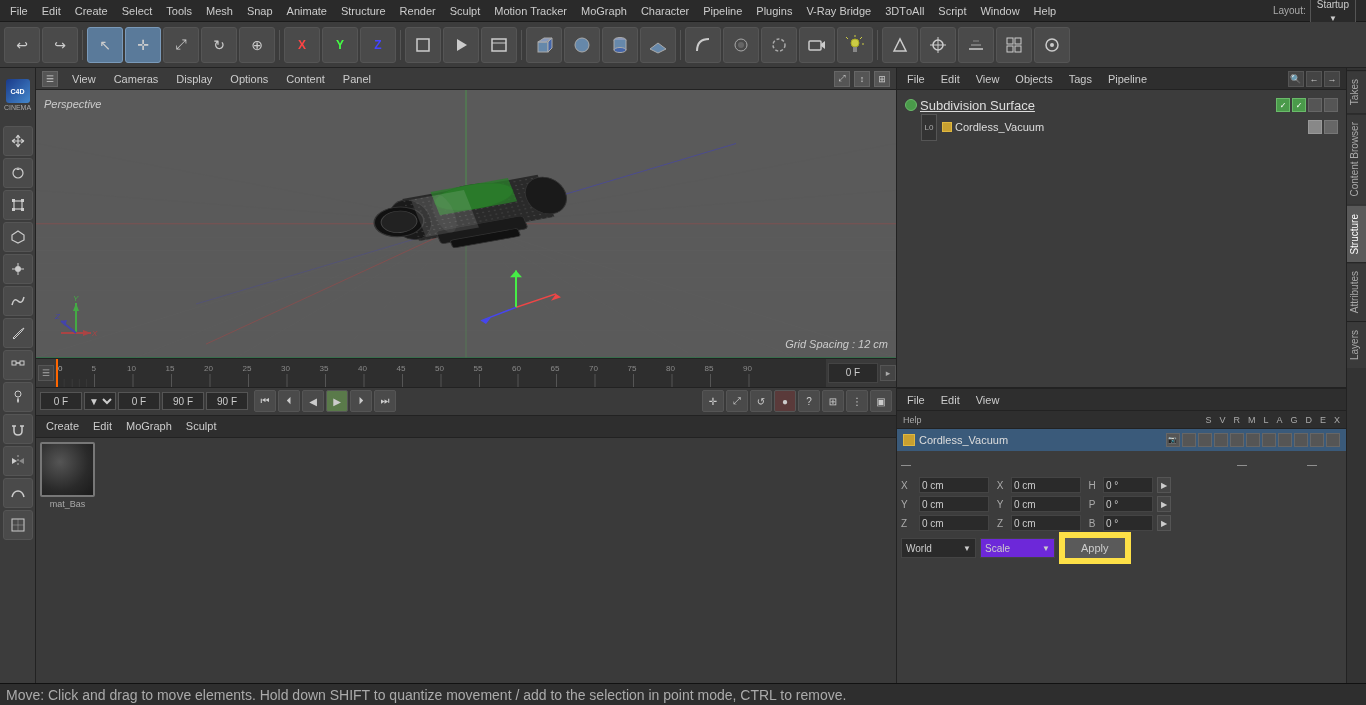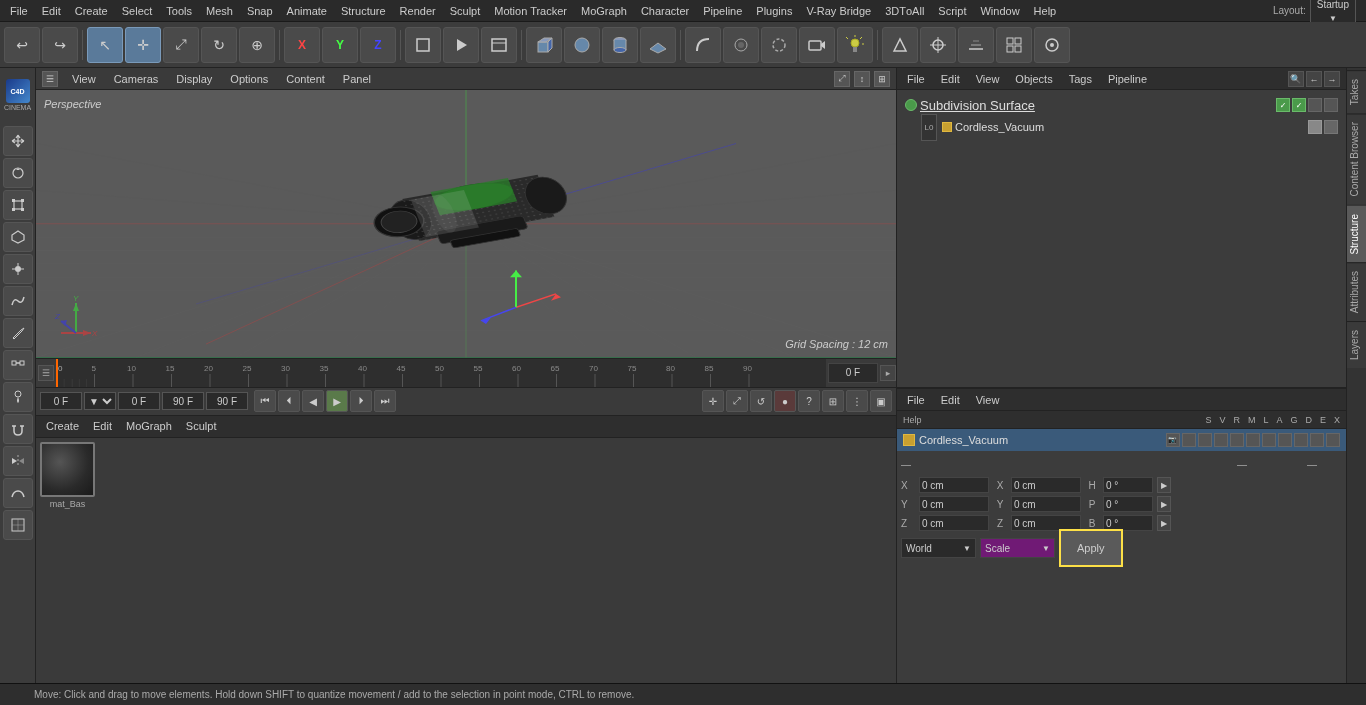--- a/index.html
+++ b/index.html
@@ -905,36 +905,36 @@
           <div style="width:14px; height:16px; background:#444; border:1px solid #555; cursor:pointer; display:flex; align-items:center; justify-content:center; font-size:8px;">▶</div>
         </div>
 
         <div style="display:flex; align-items:center; height:22px; gap:4px; margin-top:4px;">
 
           <div style="height:20px; background:#2a2a2a; border:1px solid #444; color:#ccc; font-size:10px; padding:0 4px; display:flex; align-items:center; justify-content:space-between; gap:4px; min-width:75px; cursor:pointer;">
             <span>World</span>
             <span style="font-size:8px;">▼</span>
           </div>
 
-          <div style="height:20px; background:#701a75; border:1px solid #444; color:#ccc; font-size:10px; padding:0 4px; display:flex; align-items:center; justify-content:space-between; gap:12px; min-width:75px; cursor:pointer;">
+          <div style="height:20px; background:#6d28d9; border:1px solid #444; color:#ccc; font-size:10px; padding:0 4px; display:flex; align-items:center; justify-content:space-between; gap:12px; min-width:75px; cursor:pointer;">
             <span>Scale</span>
             <span style="font-size:8px;">▼</span>
           </div>
 
-          <div style="height:38px; background:#5a5a5a; border:2px solid #fde047; color:#ccc; font-size:11px; padding:0 16px; cursor:pointer; display:flex; align-items:center;">Apply</div>
+          <div style="height:32px; background:#5a5a5a; border:6px solid #fde047; color:#ccc; font-size:11px; padding:0 16px; cursor:pointer; display:flex; align-items:center;">Apply</div>
         </div>
       </div>
     </div>
   </div>
 
   <div class="right-tabs">
     <div class="right-tab">Takes</div>
     <div class="right-tab">Content Browser</div>
     <div class="right-tab active">Structure</div>
     <div class="right-tab">Attributes</div>
     <div class="right-tab">Layers</div>
   </div>
 
 </div>
 
 <div class="bottom-status-area">
-  <span style="color:#aaa; font-size:10px;margin-left:28px;">Move: Click and drag to move elements. Hold down SHIFT to quantize movement / add to the selection in point mode, CTRL to remove.</span>
+  <span style="color:#aaa; font-size:14px;">Move: Click and drag to move elements. Hold down SHIFT to quantize movement / add to the selection in point mode, CTRL to remove.</span>
 </div>
 
 </body></html>

